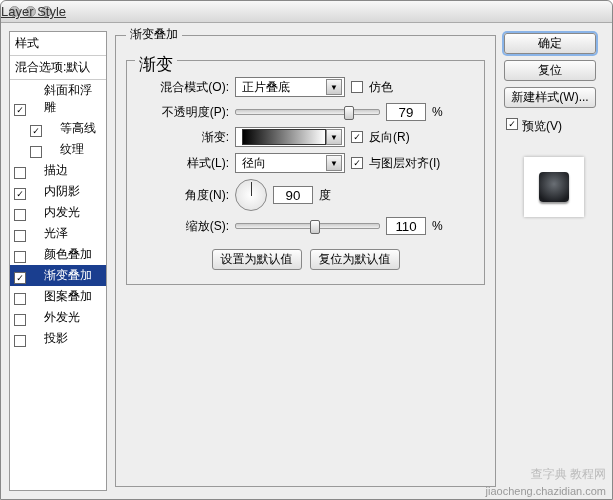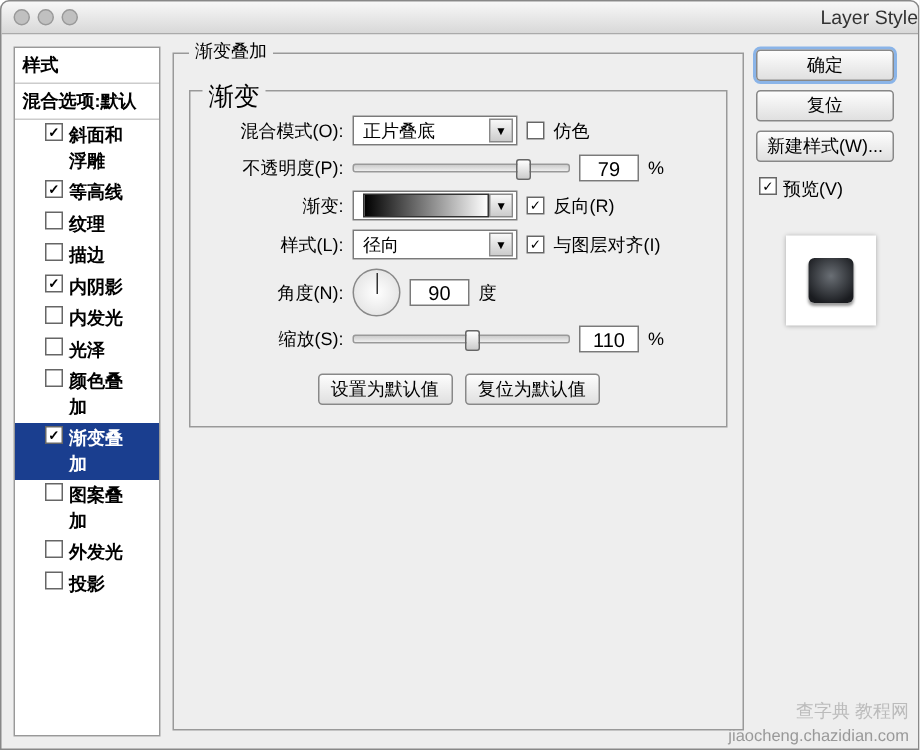--- a/index.html
+++ b/index.html
@@ -1,25 +1,25 @@
 <!DOCTYPE html>
 <html><head>
 <meta charset="utf-8">
 <style>
 * { box-sizing: border-box; margin: 0; padding: 0; }
 body { font-family: "Microsoft YaHei", SimSun, sans-serif; font-size: 12px; background: #fff; }
 .window { width: 613px; height: 500px; background: #eeeeee; border: 1px solid #888; border-radius: 6px 6px 0 0; position: relative; overflow: hidden; }
 .titlebar { height: 22px; background: linear-gradient(#f8f8f8,#d8d8d8); border-bottom: 1px solid #aaa; display: flex; align-items: center; padding-left: 8px; border-radius: 6px 6px 0 0; }
 .traffic { display: flex; gap: 5px; }
 .tlight { width: 11px; height: 11px; border-radius: 50%; background: #c0c0c0; border: 1px solid #999; }
-.title { position: absolute; left: 0; right: 0; text-align: right; font-size: 13px; color: #333; pointer-events: none; }
+.title { position: absolute; left: 0; right: 0; text-align: left; font-size: 13px; color: #333; pointer-events: none; text-decoration: underline; }
 .content { display: flex; padding: 8px; gap: 8px; height: calc(100% - 22px); }
-.left-panel { width: 98px; border: 1px solid #999; background: #fff; font-weight: bold; }
+.left-panel { width: 98px; border: 1px solid #999; background: #fff; }
 .left-header { padding: 3px 5px; border-bottom: 1px solid #ccc; }
-.left-row { display: flex; align-items: flex-start; padding: 2px 20px; gap: 4px; cursor: default; }
+.left-row { display: flex; align-items: flex-end; padding: 2px 4px; gap: 18px; cursor: default; }
 .left-row.selected { background: #1a3e8f; color: #fff; }
 .left-row.sub { padding-left: 20px; }
 .cb { width: 12px; height: 12px; border: 1px solid #666; background: #fff; display: inline-flex; align-items: center; justify-content: center; font-size: 9px; color: #000; flex-shrink: 0; }
 .cb.checked::after { content: "✓"; }
 .center-panel { flex: 1; padding: 4px 0; }
 .fieldset { border: 1px solid #999; padding: 10px 12px 14px 12px; position: relative; margin-top: 10px; }
 .legend { position: absolute; top: -8px; left: 8px; background: #eeeeee; padding: 0 4px; font-size: 17px; }
 .outer-legend { position: absolute; top: -10px; left: 10px; background: #eeeeee; padding: 0 4px; }
 .form-row { display: flex; align-items: center; margin: 6px 0; gap: 6px; }
 .form-label { width: 90px; text-align: right; }

